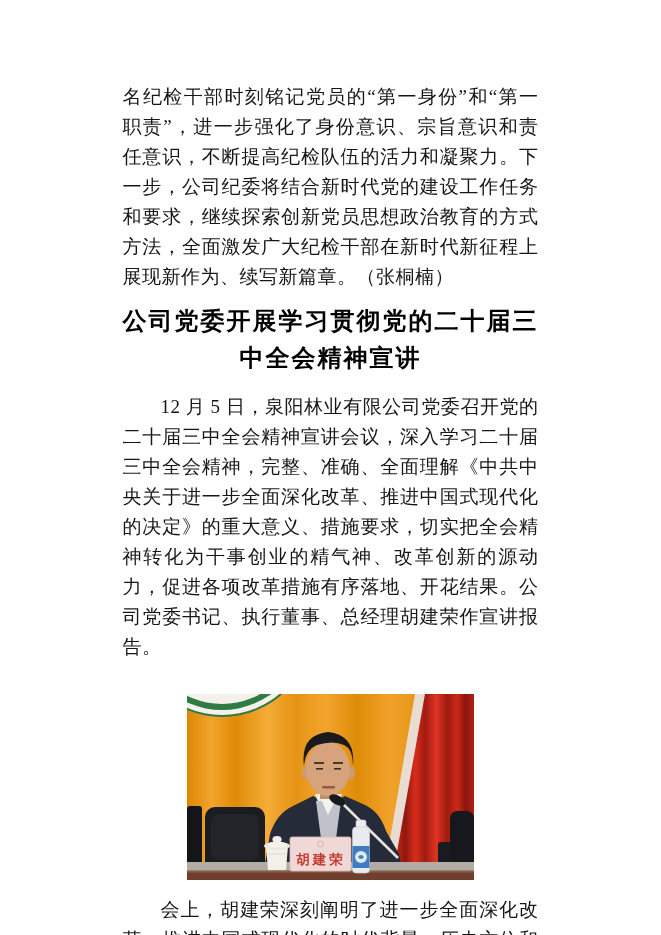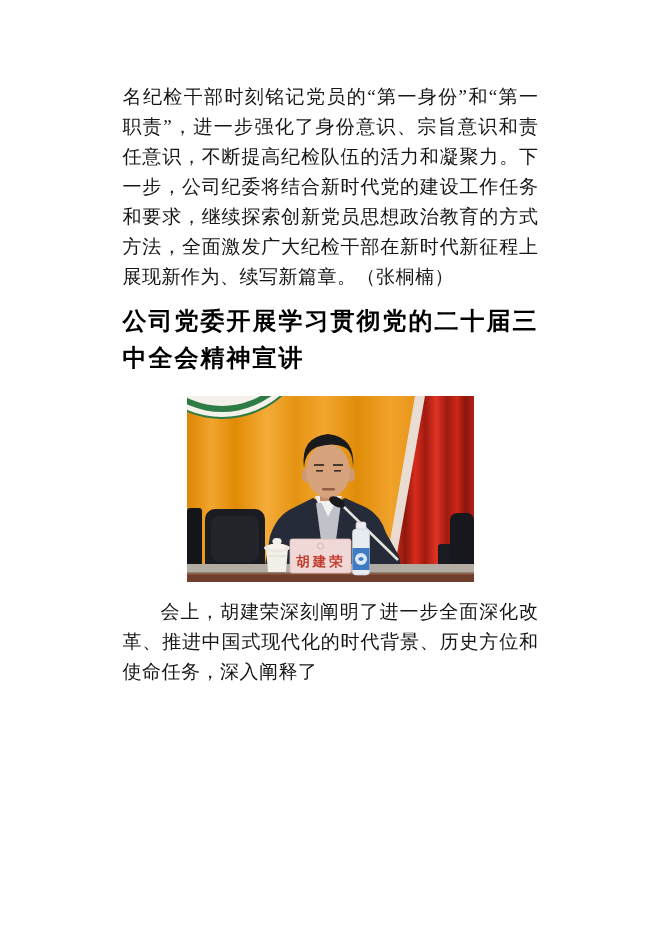--- a/index.html
+++ b/index.html
@@ -25,42 +25,44 @@
     text-justify: inter-character;
   }
   .indent2 { text-indent: 2em; }
   .doc-heading {
     margin: 10px 0 12px 0;
     font-family: "Liberation Sans", "DejaVu Sans", sans-serif;
     font-weight: bold;
     font-size: 24px;
     line-height: 37px;
     letter-spacing: 2px;
+    text-align: center;
     color: #000000;
   }
   .para-2 { margin-top: 16px; }
   .photo-wrap {
     width: 287px;
     height: 186px;
-    margin: 20px auto 0 auto;
+    margin: 32px auto 0 auto;
     overflow: hidden;
   }
   .photo-wrap svg { display: block; }
   .para-3 { margin-top: 15px; }
 </style>
 </head>
 <body>
 
 <div class="page">
   <div class="content">
 
     <p class="body-para">名纪检干部时刻铭记党员的“第一身份”和“第一职责”，进一步强化了身份意识、宗旨意识和责任意识，不断提高纪检队伍的活力和凝聚力。下一步，公司纪委将结合新时代党的建设工作任务和要求，继续探索创新党员思想政治教育的方式方法，全面激发广大纪检干部在新时代新征程上展现新作为、续写新篇章。（张桐楠）</p>
 
     <h1 class="doc-heading">公司党委开展学习贯彻党的二十届三中全会精神宣讲</h1>
 
+    <p class="body-para indent2 para-2">12 月 5 日，泉阳林业有限公司党委召开党的二十届三中全会精神宣讲会议，深入学习二十届三中全会精神，完整、准确、全面理解《中共中央关于进一步全面深化改革、推进中国式现代化的决定》的重大意义、措施要求，切实把全会精神转化为干事创业的精气神、改革创新的源动力，促进各项改革措施有序落地、开花结果。公司党委书记、执行董事、总经理胡建荣作宣讲报告。</p>
 
     <div class="photo-wrap">
       <svg viewBox="0 0 287 186" width="287" height="186" xmlns="http://www.w3.org/2000/svg">
         <defs>
           <linearGradient id="og" x1="0" y1="0" x2="1" y2="0">
             <stop offset="0" stop-color="#DD8605"></stop>
             <stop offset="0.10" stop-color="#F2A42C"></stop>
             <stop offset="0.20" stop-color="#E08B06"></stop>
             <stop offset="0.33" stop-color="#F5AC38"></stop>
             <stop offset="0.45" stop-color="#E59312"></stop>

